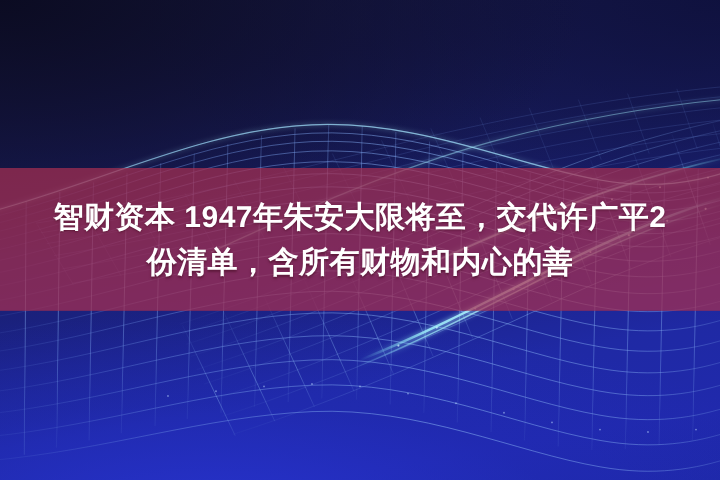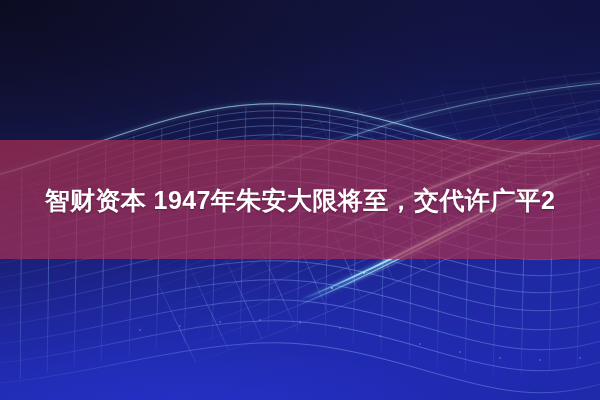--- a/index.html
+++ b/index.html
@@ -278,15 +278,16 @@
           <circle cx="580" cy="358" r="0.8"></circle>
       </g>
     </svg>
   </div>
 
   <div class="band-tint"></div>
   <div class="band"></div>
 
   <div class="title-wrap">
     <div class="title-line">智财资本 1947年朱安大限将至，交代许广平2</div>
+    <div class="title-line">份清单，含所有财物和内心的善</div>
   </div>
 
 </div>
 
 </body></html>

